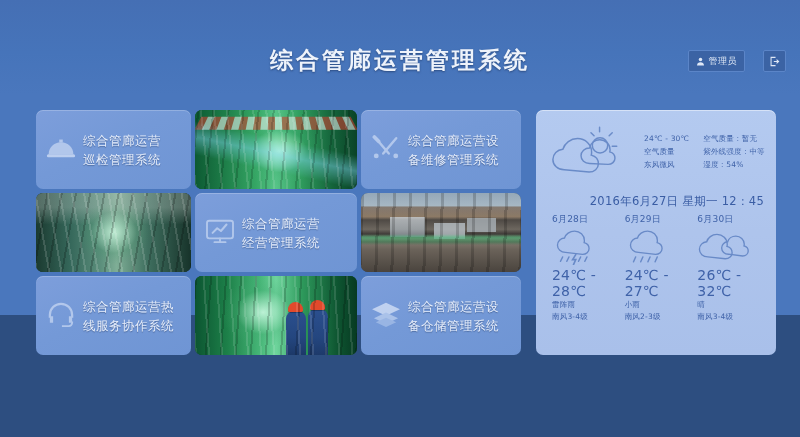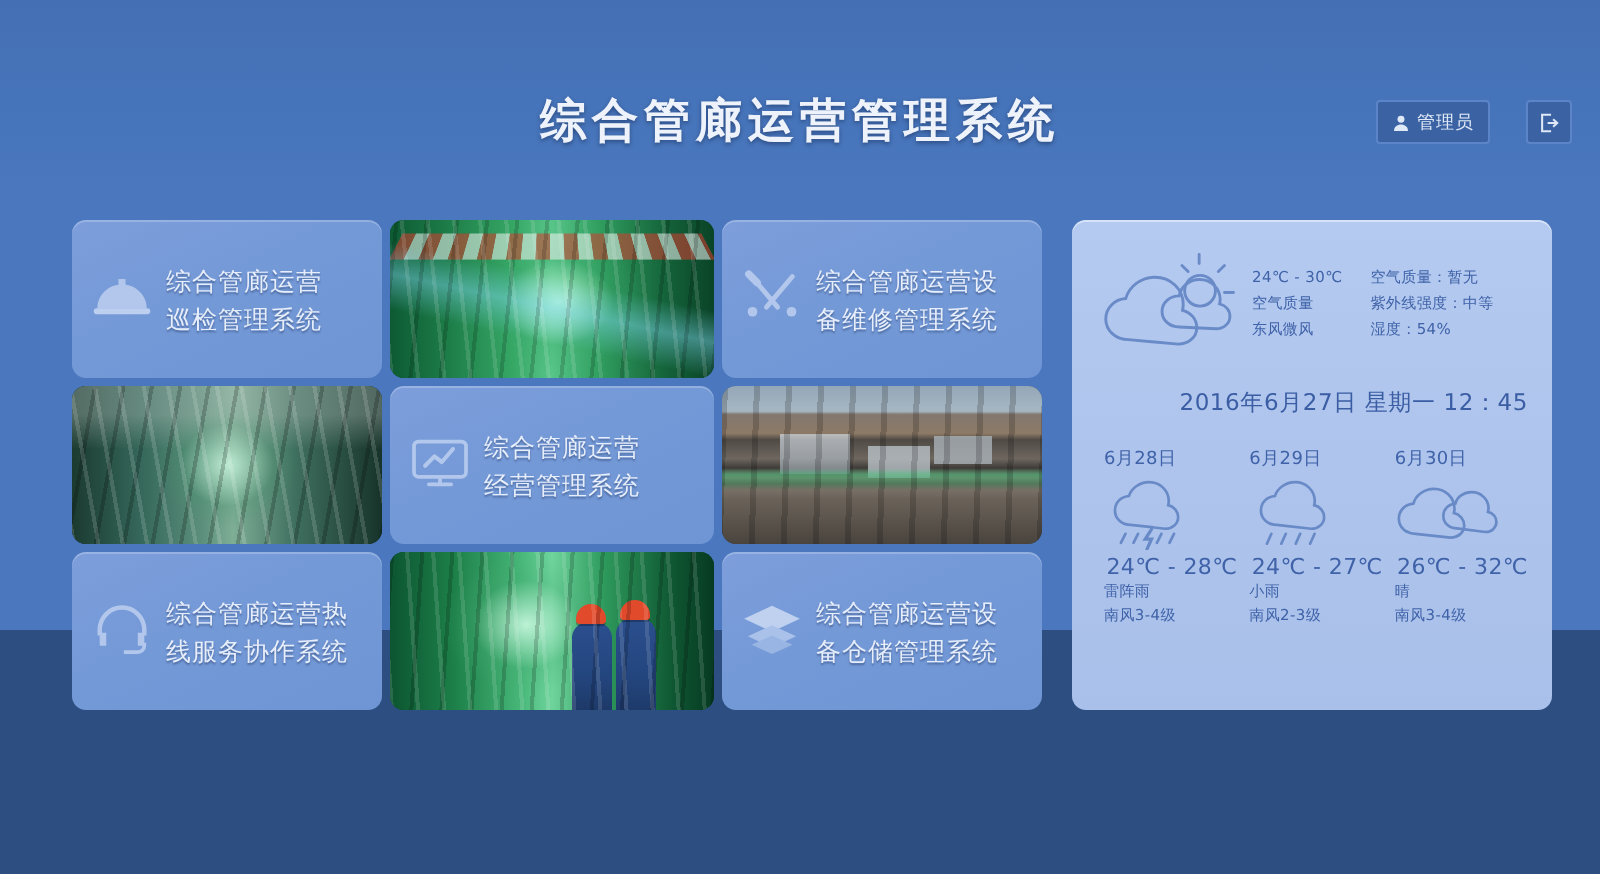--- a/index.html
+++ b/index.html
@@ -145,36 +145,36 @@
   
   #weather {
     position: absolute; left: 536px; top: 110px;
     width: 240px; height: 245px;
     background: linear-gradient(180deg, #b4caf0 0%, #aec4ec 50%, #a9c0ea 100%);
     border-radius: 7px;
     box-shadow: inset 0 1px 0 rgba(255,255,255,.45);
     padding: 10px 12px;
     color: #3f62a8;
   }
-  #w-now { display: flex; align-items: center; gap: 2px; height: 62px; }
+  #w-now { display: flex; align-items: center; gap: 20px; height: 62px; }
   #w-now .bigicon { flex: 0 0 auto; opacity: .75; }
   .wcols { display: flex; gap: 14px; font-size: 7.5px; line-height: 13px; letter-spacing: .2px; }
   .wcol div { white-space: nowrap; }
   #w-date {
     margin-top: 12px; font-size: 11.5px; color: #3a5da4;
     letter-spacing: .3px; font-weight: 500; text-align: right;
   }
   #w-forecast {
-    margin-top: 14px;
+    margin-top: 4px;
     display: grid; grid-template-columns: 1fr 1fr 1fr; gap: 2px;
   }
   .fc { text-align: left; padding-left: 4px; }
   .fc .fday { font-size: 9px; margin-bottom: 3px; letter-spacing: .2px; }
   .fc .fic { height: 36px; display: flex; align-items: center; opacity: .75; }
-  .fc .ftemp { font-size: 11px; margin-top: 2px; letter-spacing: .2px; text-align: right; }
+  .fc .ftemp { font-size: 14px; margin-top: 2px; letter-spacing: .2px; }
   .fc .fcond { font-size: 7.5px; line-height: 12px; letter-spacing: .2px; }
 </style>
 </head>
 <body>
 
 <div id="app">
 
   <div id="header">
     <div id="title">综合管廊运营管理系统</div>
     <div id="userbar">

